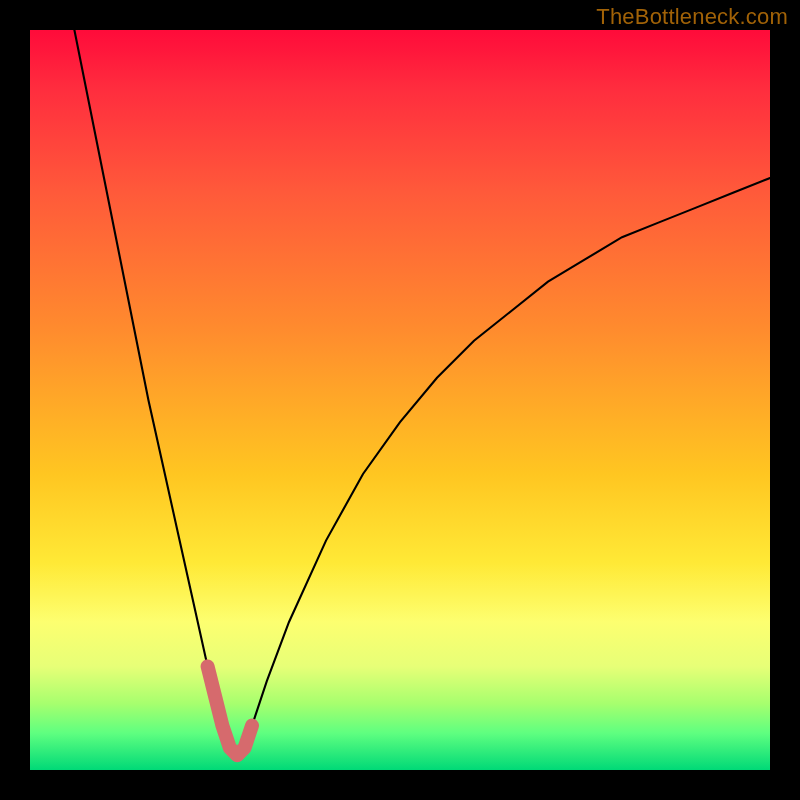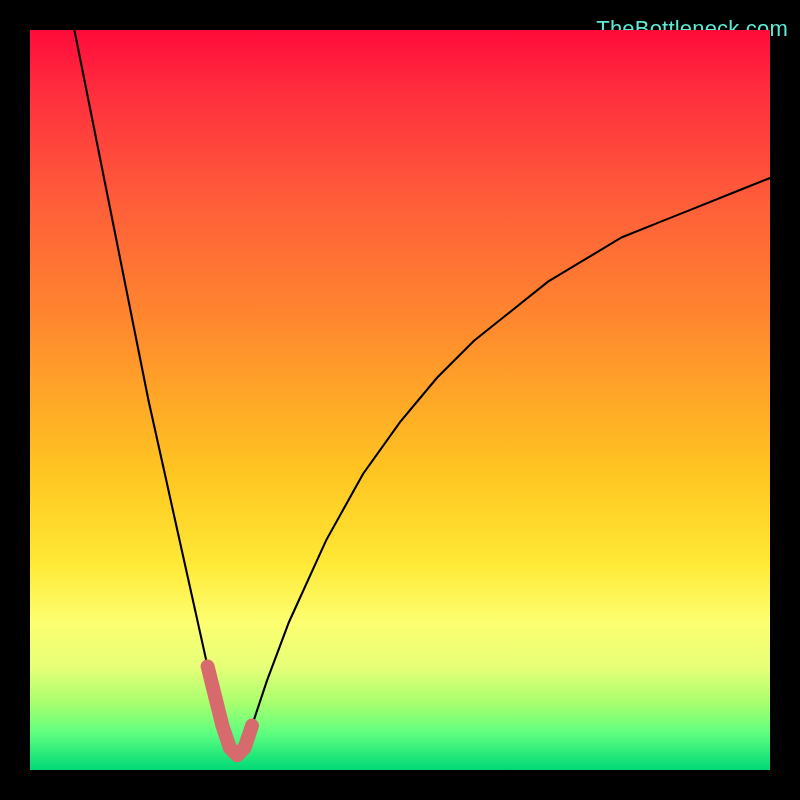--- a/index.html
+++ b/index.html
@@ -35,25 +35,24 @@
       #fdff70 80%,
       #e7ff77 86%,
       #a7ff6e 91%,
       #5fff80 95%,
       #00d977 100%);
   }
   .attrib {
     position: absolute;
     top: 4px;
     right: 12px;
-    color: #5eead4;
+    color: #a16207;
     font-size: 22px;
     letter-spacing: 0.2px;
     font-weight: 500;
-    margin-top: 12px;
   }
   svg.curve {
     position: absolute;
     top: 0;
     left: 0;
     width: 740px;
     height: 740px;
   }
 </style>
 </head>

